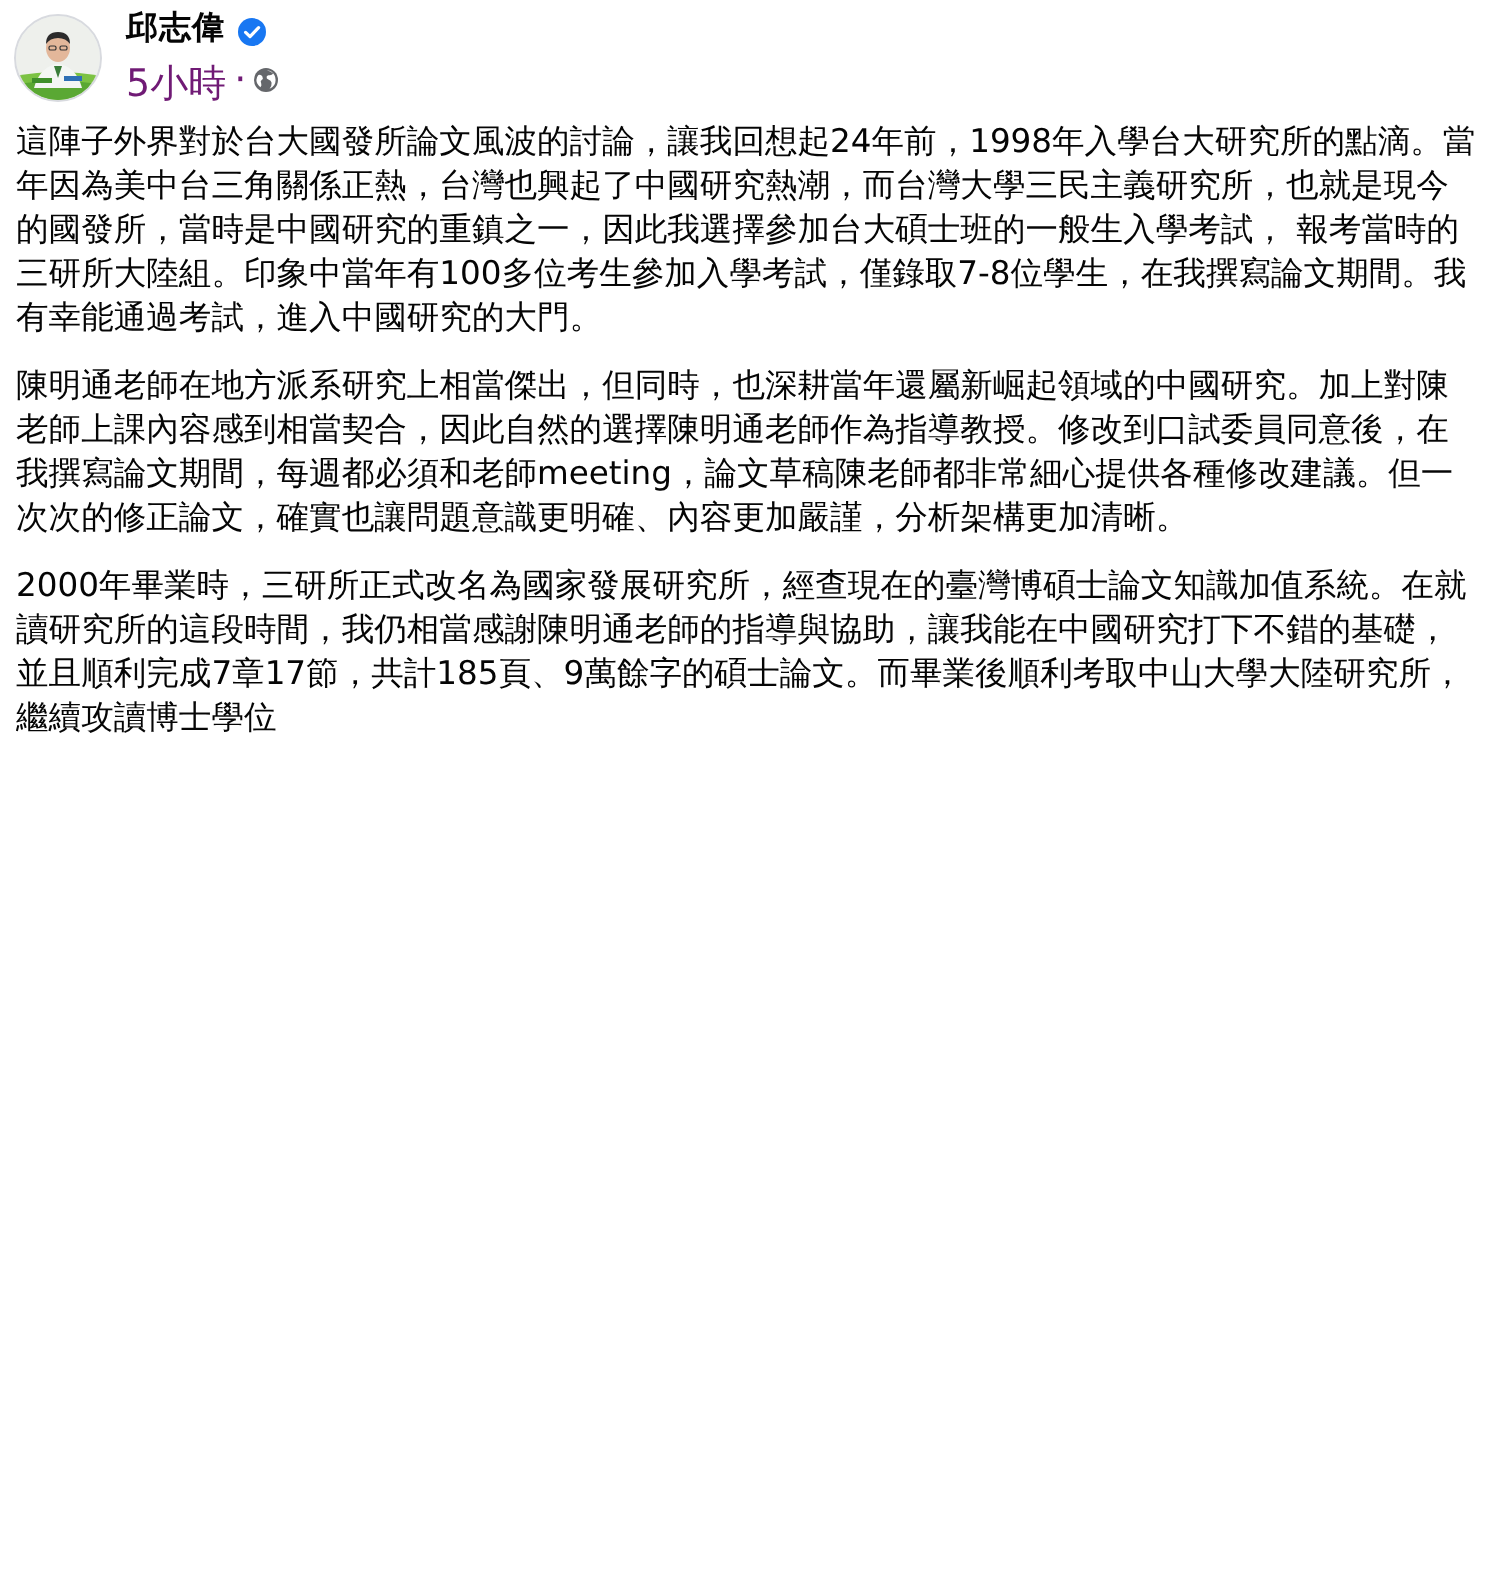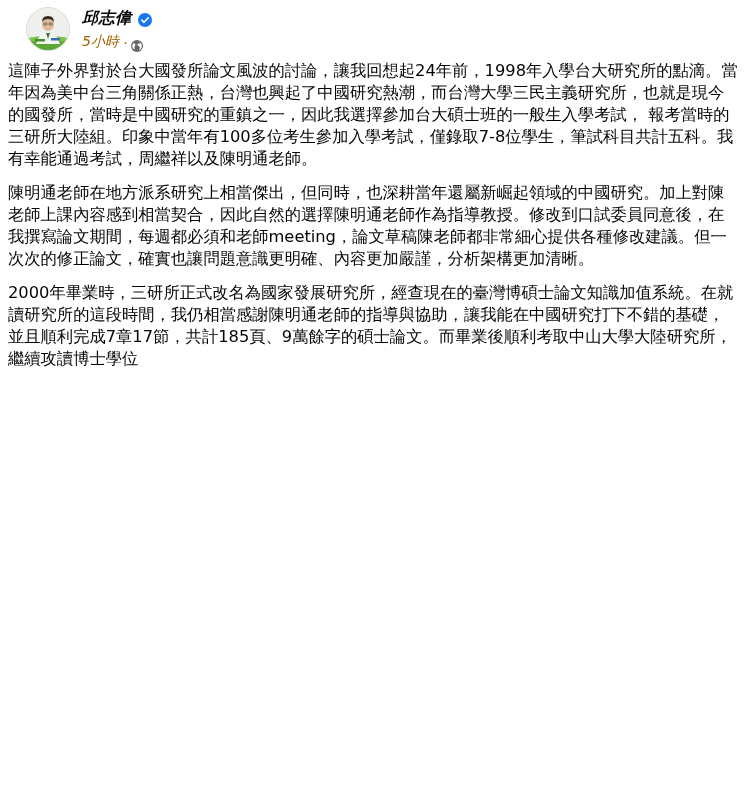--- a/index.html
+++ b/index.html
@@ -16,22 +16,21 @@
   }
   .post {
     width: 750px;
     box-sizing: border-box;
     padding: 0;
   }
   .post-header {
     display: flex;
     align-items: center;
     height: 58px;
-    padding-left: 26px;
-    font-style: italic;
+    padding-left: 7px;
   }
   .avatar {
     width: 42px;
     height: 42px;
     border-radius: 50%;
     overflow: hidden;
     flex: 0 0 42px;
     position: relative;
     background: #e9ecef;
     border: 1px solid #d8dadf;
@@ -55,24 +54,24 @@
     letter-spacing: 0.5px;
   }
   .verified-icon {
     width: 14px;
     height: 14px;
     margin-left: 6px;
     display: inline-block;
   }
   .meta-row {
     display: flex;
-    align-items: flex-end;
+    align-items: flex-start;
     margin-top: 3px;
-    font-size: 14px;
-    color: #a16207;
+    font-size: 19px;
+    color: #701a75;
   }
   .meta-sep {
     margin: 0 4px;
   }
   .globe-icon {
     width: 12px;
     height: 12px;
     display: inline-block;
   }
   .post-body {
@@ -135,17 +134,17 @@
             <circle cx="6" cy="6" r="6" fill="#65676b"></circle>
             <path d="M2.2 3.5 Q3.5 3 4.2 4.2 Q4.8 5.3 3.8 6 Q3 6.6 3.6 7.8 Q4 8.8 3.2 9.6 Q1.2 8 1.2 6 Q1.2 4.6 2.2 3.5 Z" fill="#ffffff"></path>
             <path d="M6.5 1.3 Q8.2 1.6 9.6 2.8 Q8.8 3.8 7.6 3.6 Q6.6 3.4 6.3 4.4 Q6.1 5.4 7.2 5.8 Q8.6 6.2 8.8 7.4 Q9 8.8 7.8 10.4 Q10.8 9.2 10.8 6 Q10.8 3.4 8.6 1.8 Q7.6 1.2 6.5 1.3 Z" fill="#ffffff"></path>
           </svg>
         </span>
       </div>
     </div>
   </div>
 
   <div class="post-body">
-    <p>這陣子外界對於台大國發所論文風波的討論，讓我回想起24年前，1998年入學台大研究所的點滴。當年因為美中台三角關係正熱，台灣也興起了中國研究熱潮，而台灣大學三民主義研究所，也就是現今的國發所，當時是中國研究的重鎮之一，因此我選擇參加台大碩士班的一般生入學考試， 報考當時的三研所大陸組。印象中當年有100多位考生參加入學考試，僅錄取7-8位學生，筆試科目共計五科。我有幸能通過考試，周繼祥以及陳明通老師。</p>
+    <p>這陣子外界對於台大國發所論文風波的討論，讓我回想起24年前，1998年入學台大研究所的點滴。當年因為美中台三角關係正熱，台灣也興起了中國研究熱潮，而台灣大學三民主義研究所，也就是現今的國發所，當時是中國研究的重鎮之一，因此我選擇參加台大碩士班的一般生入學考試， 報考當時的三研所大陸組。印象中當年有100多位考生參加入學考試，僅錄取7-8位學生，在我撰寫論文期間。我有幸能通過考試，進入中國研究的大門。</p>
     <p>陳明通老師在地方派系研究上相當傑出，但同時，也深耕當年還屬新崛起領域的中國研究。加上對陳老師上課內容感到相當契合，因此自然的選擇陳明通老師作為指導教授。修改到口試委員同意後，在我撰寫論文期間，每週都必須和老師meeting，論文草稿陳老師都非常細心提供各種修改建議。但一次次的修正論文，確實也讓問題意識更明確、內容更加嚴謹，分析架構更加清晰。</p>
     <p>2000年畢業時，三研所正式改名為國家發展研究所，經查現在的臺灣博碩士論文知識加值系統。在就讀研究所的這段時間，我仍相當感謝陳明通老師的指導與協助，讓我能在中國研究打下不錯的基礎，並且順利完成7章17節，共計185頁、9萬餘字的碩士論文。而畢業後順利考取中山大學大陸研究所，繼續攻讀博士學位</p>
   </div>
 </div>
 
 </body></html>

